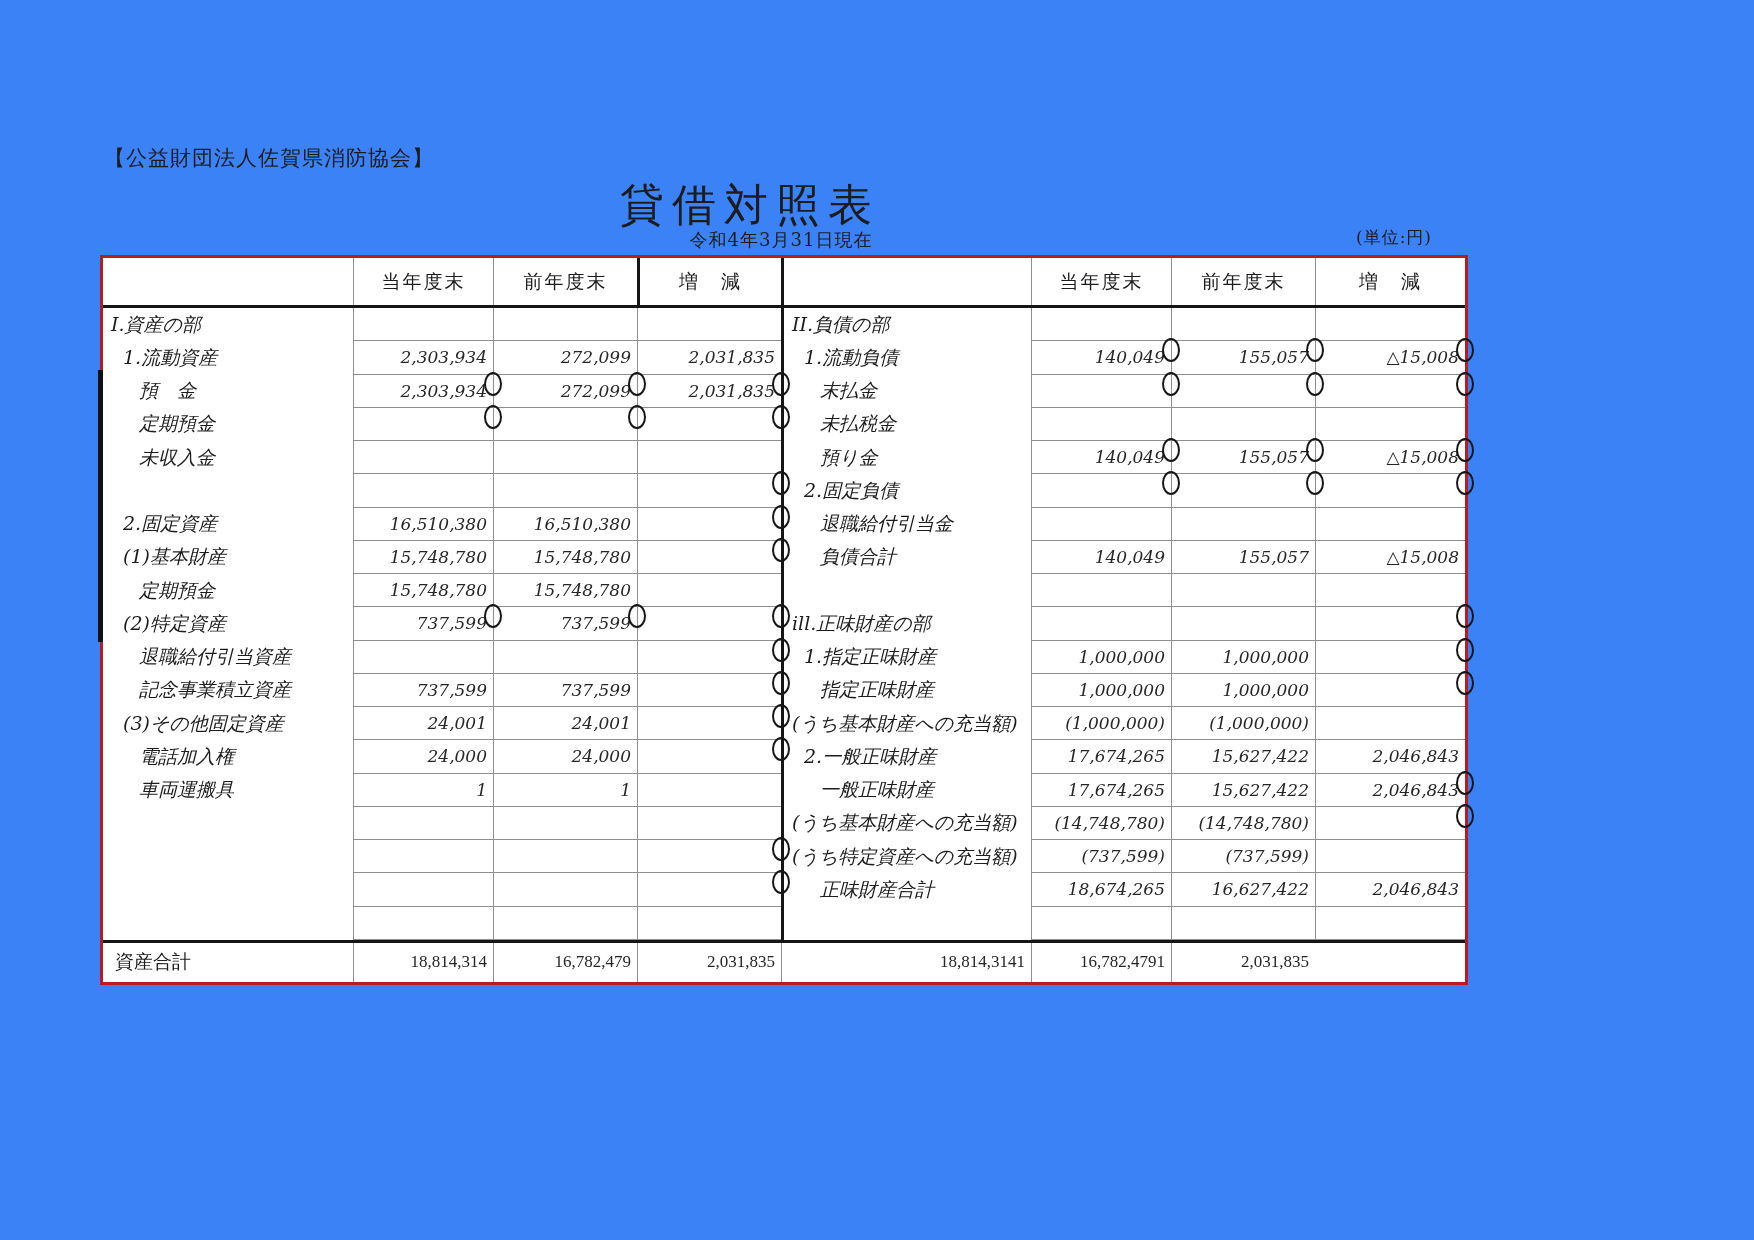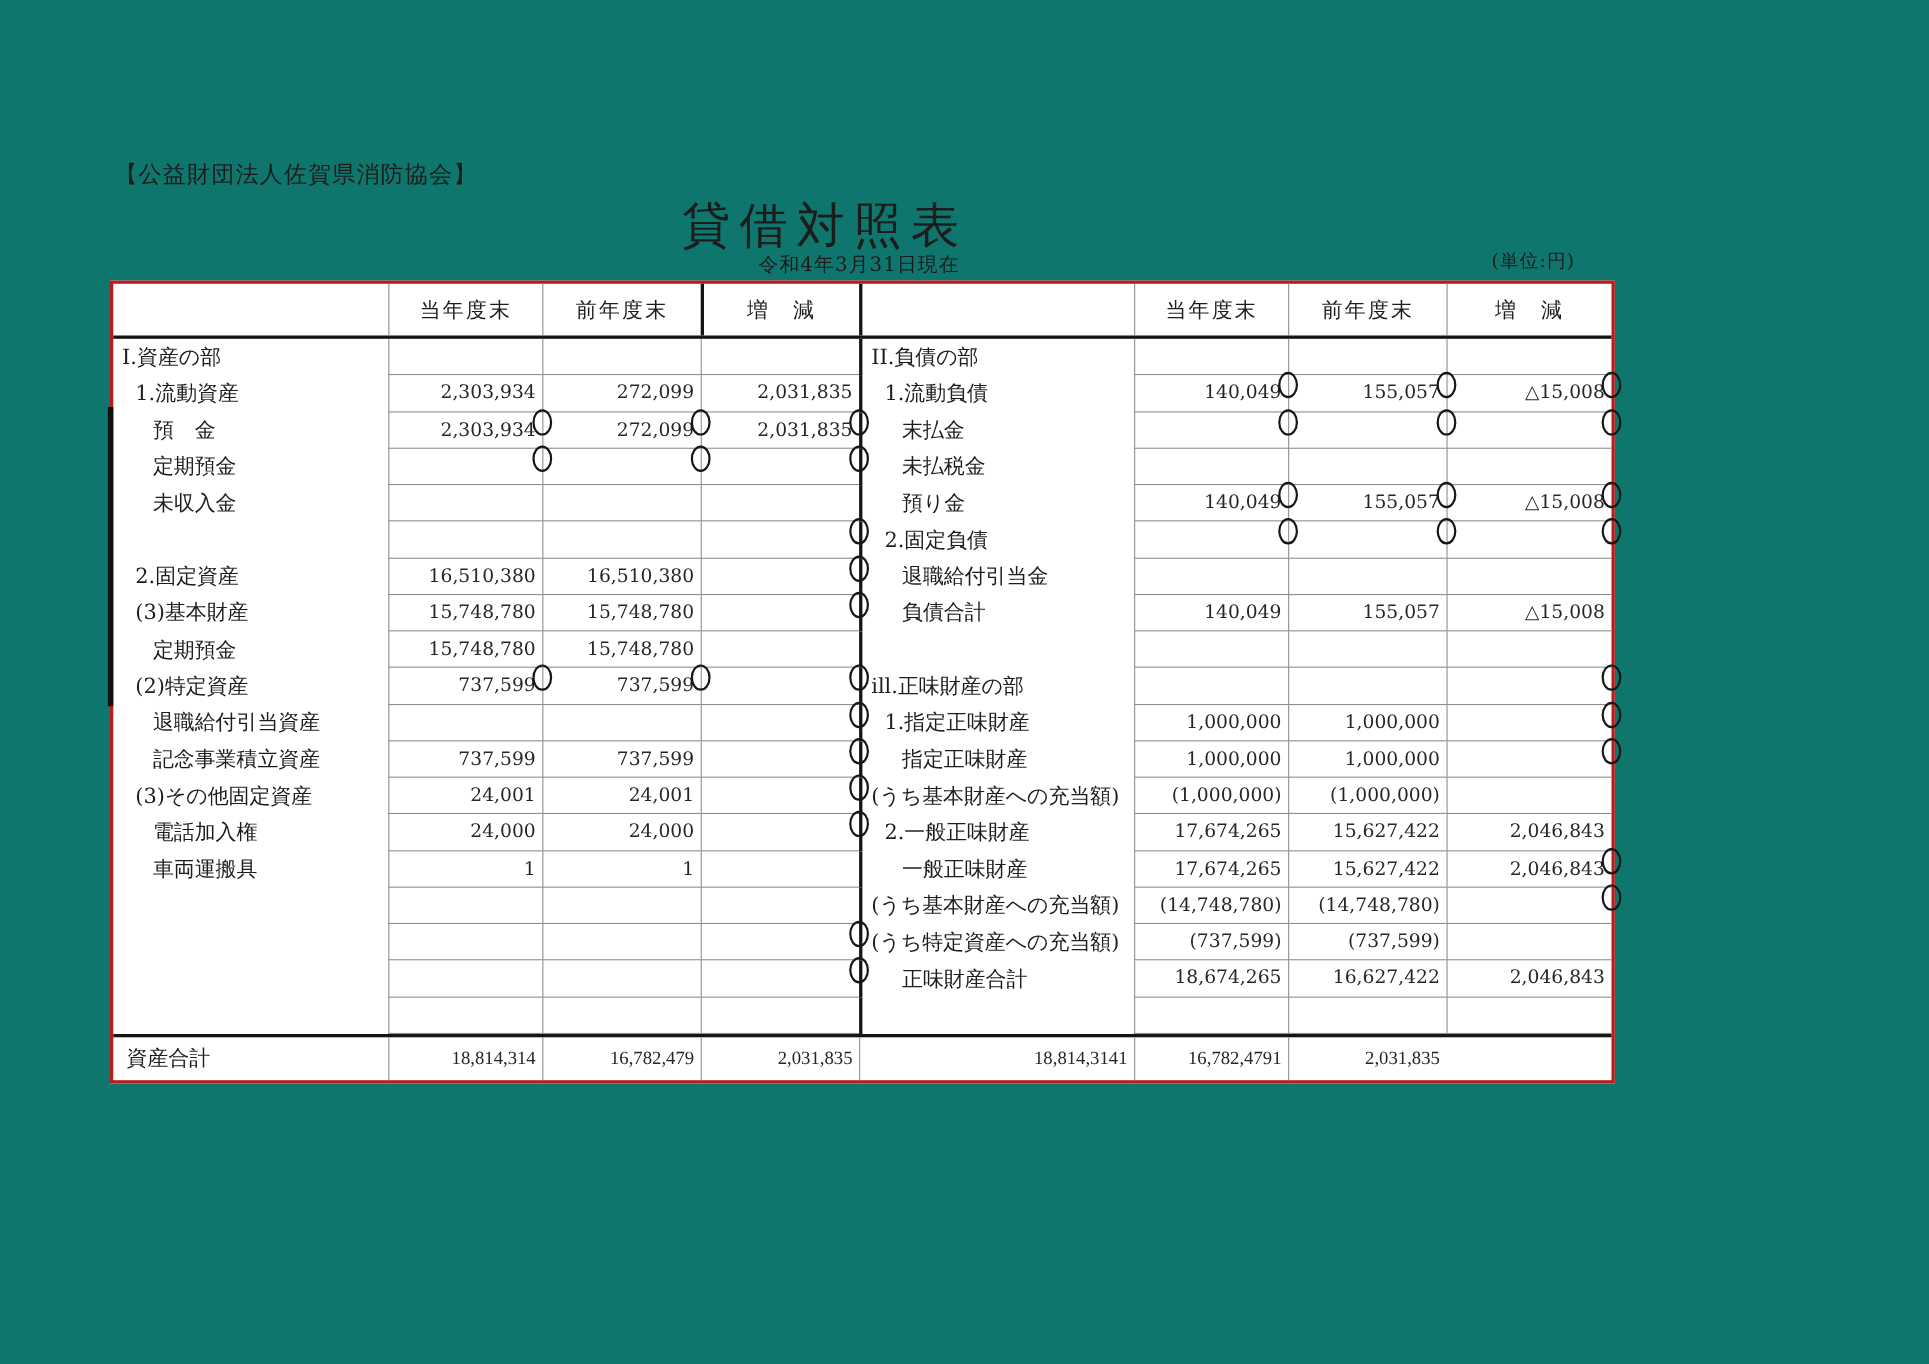--- a/index.html
+++ b/index.html
@@ -1,32 +1,32 @@
 <!DOCTYPE html>
 <html><head>
 <meta charset="utf-8">
 <style>
   html,body{margin:0;padding:0;background:#e8e8e8;}
-  .page{position:relative;width:1754px;height:1240px;background:#0f766e;overflow:hidden;
+  .page{position:relative;width:1754px;height:1240px;background:#3b82f6;overflow:hidden;
         font-family:"DejaVu Serif","Liberation Serif",serif;color:#1c1c1c;}
   .org{position:absolute;left:104px;top:144px;font-size:21px;letter-spacing:1px;}
   .title{position:absolute;left:0;top:176px;width:1500px;text-align:center;font-size:44px;letter-spacing:8px;}
   .dateline{position:absolute;left:100px;top:228px;width:1362px;text-align:center;font-size:18px;letter-spacing:1px;}
   .unit{position:absolute;left:1356px;top:226px;font-size:17px;letter-spacing:1px;}
 
   .bs-table{position:absolute;left:100px;top:255px;width:1362px;border:3px solid #b91c1c;background:#fff;}
   .scanbar{position:absolute;left:-5px;top:112px;width:5px;height:272px;background:#101010;}
 
   .grid8{display:grid;grid-template-columns:250px 140px 144px 144px 250px 140px 144px 150px;}
   .hrow{height:47px;border-bottom:3px solid #151515;}
   .hcell{display:flex;align-items:center;justify-content:center;font-size:19px;letter-spacing:2px;box-sizing:border-box;}
   .b-thin{border-left:1px solid #8f8f8f;}
   .b-thick{border-left:3px solid #151515;}
 
-  .brow{height:33.26px;}
+  .brow{height:33.26px;font-style:italic;}
   .cell{position:relative;box-sizing:border-box;}
   .lbl{display:flex;align-items:center;font-size:19px;color:#1c1c1c;white-space:nowrap;overflow:visible;}
   .num{display:flex;align-items:center;justify-content:flex-end;padding-right:6px;font-size:17px;color:#262626;
        border-left:1px solid #8f8f8f;border-bottom:1px solid #8f8f8f;}
   .half-div{border-left:3px solid #151515;}
   .ind0{padding-left:8px;}.ind1{padding-left:20px;}.ind2{padding-left:36px;}.ind3{padding-left:8px;}.ind4{padding-left:60px;}
 
   .trow{height:39px;border-top:3px solid #151515;}
   .trow .num{border-bottom:none;font-family:Liberation Serif, serif;}
   .trow .lbl{font-size:19px;padding-left:12px;}
@@ -227,21 +227,21 @@
             <span></span>
           </div>
           <div class="cell num b-thin">
             <span></span>
           </div>
           <div class="cell num b-thin">
             <span></span>
           </div>
         </div>
         <div class="grid8 brow">
-          <div class="cell lbl ind1">(3)基本財産</div>
+          <div class="cell lbl ind1">(1)基本財産</div>
           <div class="cell num b-thin">
             <span>15,748,780</span>
           </div>
           <div class="cell num b-thin">
             <span>15,748,780</span>
           </div>
           <div class="cell num b-thin">
             <span></span>
             <span class="circle"></span>
           </div>

